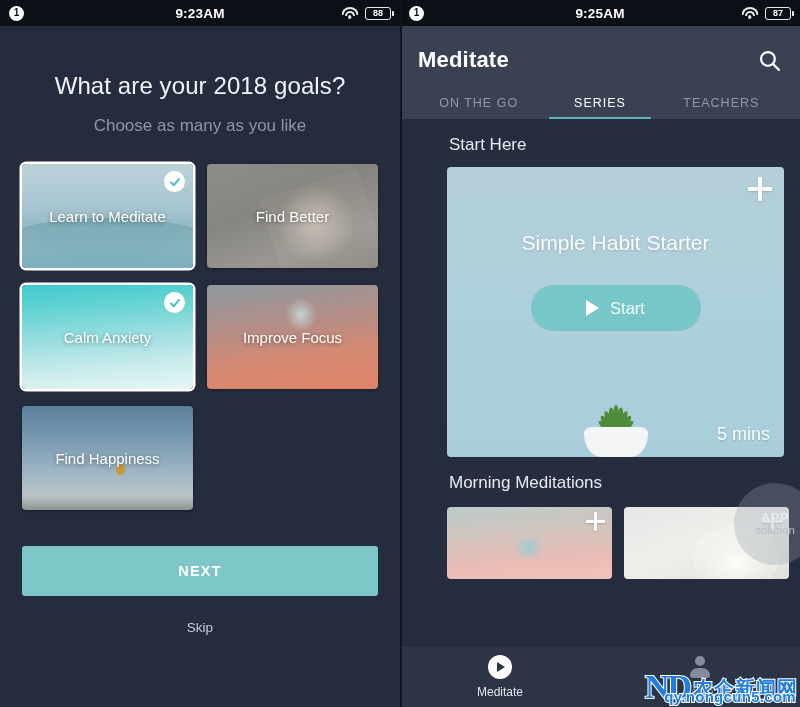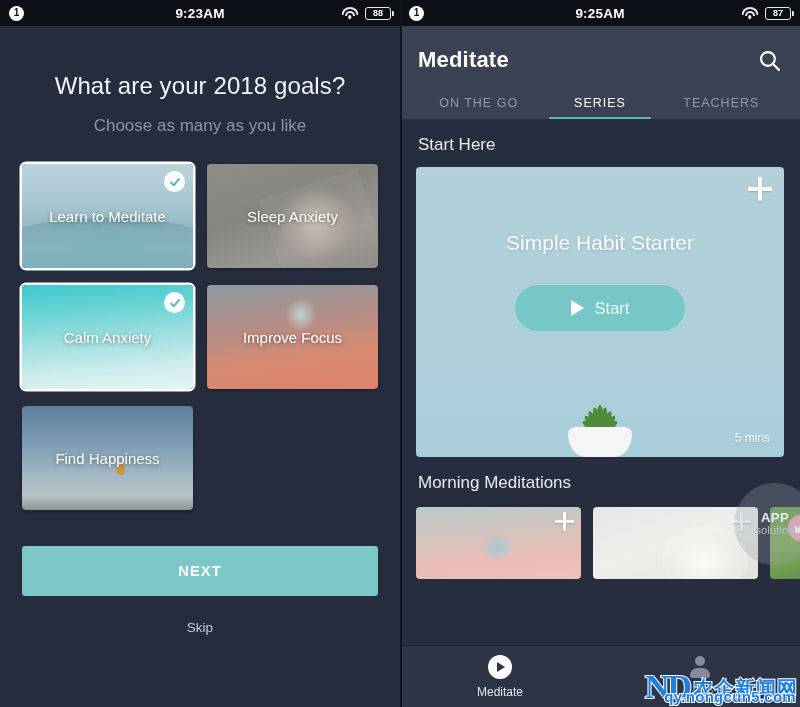--- a/index.html
+++ b/index.html
@@ -166,21 +166,21 @@
     flex: 1; text-align: center; padding: 10px 0 9px;
     color: #9298a8; font-size: 12.5px; letter-spacing: 1px;
     cursor: pointer; position: relative;
   }
   .tab.active { color: #fff; }
   .tab.active::after {
     content: ""; position: absolute; left: 8%; right: 8%; bottom: 0;
     height: 2.5px; background: #5fb9bd; border-radius: 2px;
   }
 
-  .app-body { position: relative; background: #262d3e; flex: 1; overflow: hidden; }
+  .app-body { position: relative; background: #262d3e; flex: 1; overflow: hidden; padding-left: 31px; }
   .sec-title {
     color: #e8eaf0; font-size: 17px; padding: 16px 18px 12px;
   }
   .feature-card {
     margin: 0 16px; height: 290px; border-radius: 4px; position: relative;
     overflow: hidden; cursor: pointer;
     background: linear-gradient(180deg,#b3cfd8 0%,#aed0da 45%,#a9cedb 100%);
   }
   .plus {
     position: absolute; top: 10px; right: 12px; width: 24px; height: 24px;
@@ -223,21 +223,21 @@
     width: 72px; height: 38px;
   }
   .plant .leaves i {
     position: absolute; bottom: 0; left: 50%;
     width: 7px; height: 30px; background: #4e8c3a;
     border-radius: 50% 50% 30% 30%;
     transform-origin: bottom center;
   }
   .mins {
     position: absolute; right: 14px; bottom: 12px;
-    color: #fbfdfd; font-size: 12px; text-shadow: 0 1px 2px rgba(0,0,0,.2);
+    color: #fbfdfd; font-size: 18px; text-shadow: 0 1px 2px rgba(0,0,0,.2);
   }
 
   .thumb-row {
     display: flex; gap: 12px; padding: 0 16px; margin-top: 2px;
   }
   .thumb {
     position: relative; width: 165px; height: 72px; border-radius: 4px;
     overflow: hidden; flex-shrink: 0; cursor: pointer;
   }
   .thumb.partial { width: 62px; }
@@ -366,21 +366,21 @@
           <div class="goal-bg art-meditate"></div>
           <div class="check">
             <svg viewBox="0 0 24 24" fill="none" stroke="#54bfc2" stroke-width="4" stroke-linecap="round" stroke-linejoin="round">
               <polyline points="4,13 9.5,18.5 20,6"></polyline>
             </svg>
           </div>
           <div class="goal-label">Learn to Meditate</div>
         </div>
         <div class="goal-card">
           <div class="goal-bg art-sleep"></div>
-          <div class="goal-label">Sleep Anxiety</div>
+          <div class="goal-label">Find Better</div>
         </div>
         <div class="goal-card selected">
           <div class="goal-bg art-calm"></div>
           <div class="check">
             <svg viewBox="0 0 24 24" fill="none" stroke="#54bfc2" stroke-width="4" stroke-linecap="round" stroke-linejoin="round">
               <polyline points="4,13 9.5,18.5 20,6"></polyline>
             </svg>
           </div>
           <div class="goal-label">Calm Anxiety</div>
         </div>

